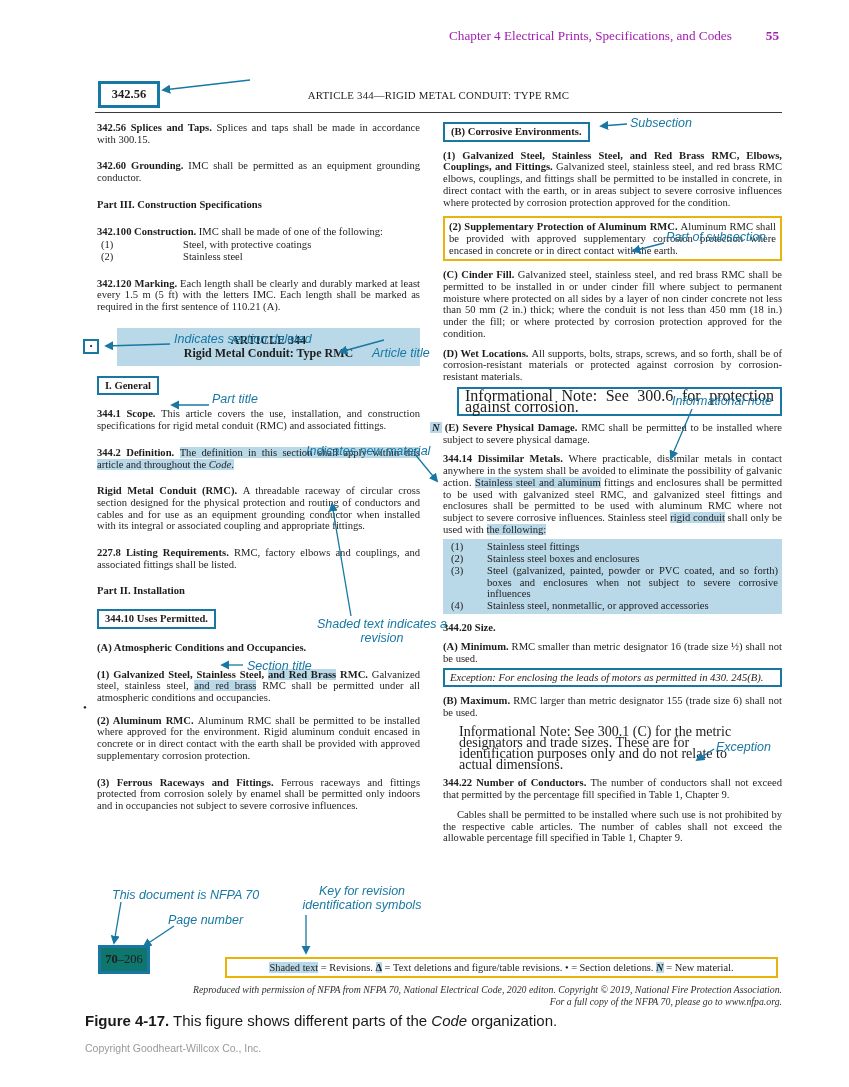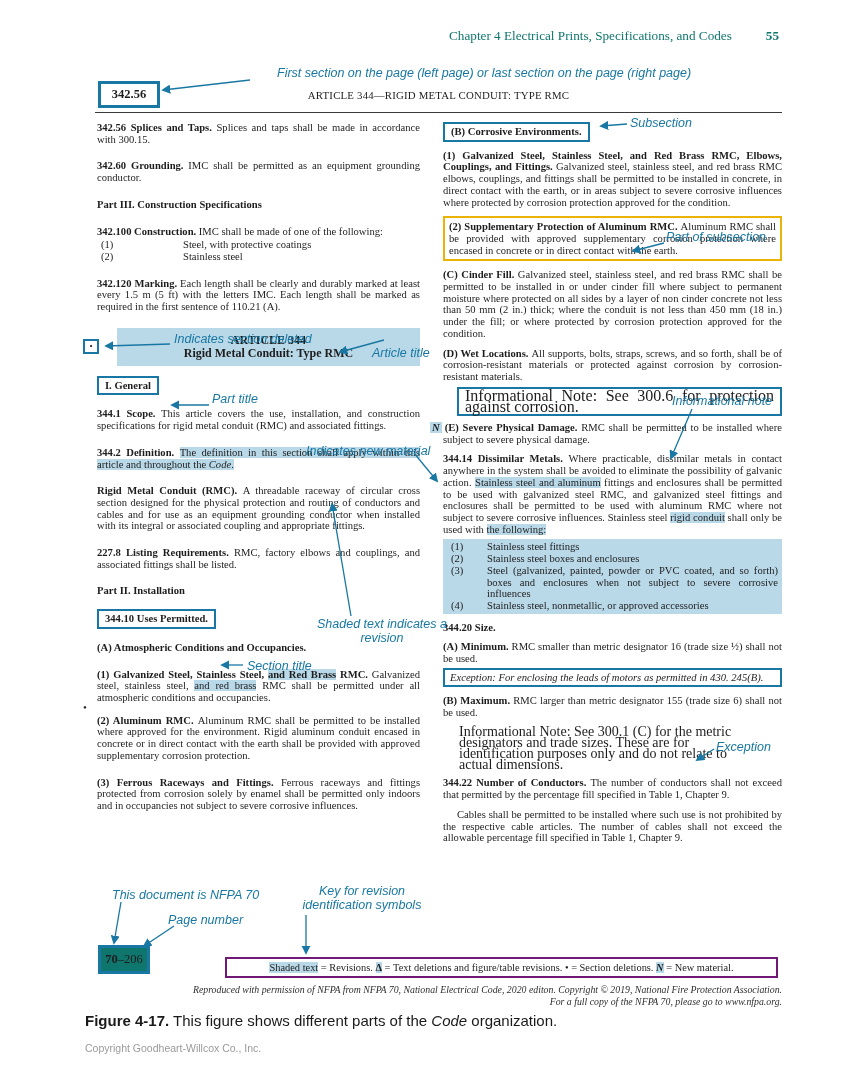--- a/index.html
+++ b/index.html
@@ -1,20 +1,20 @@
 <!DOCTYPE html>
 <html><head>
 <meta charset="utf-8">
 <style>
   html,body{margin:0;padding:0;background:#fff;}
   .page{position:relative;width:849px;height:1087px;background:#fff;overflow:hidden;
         font-family:"Liberation Serif",serif;color:#1d1d1d;}
   
   #pagehead{position:absolute;left:0;top:28px;width:779px;text-align:right;
-            font-size:13.2px;color:#0f766e;}
+            font-size:13.2px;color:#a21caf;}
   #pagehead .num{font-weight:700;margin-left:34px;}
   
   #box34256{position:absolute;left:98px;top:81px;width:56px;height:21px;
             border:3px solid #1878a3;display:flex;align-items:center;justify-content:center;
             font-weight:700;font-size:12.5px;background:#fff;}
   #runhead{position:absolute;left:95px;top:89px;width:687px;text-align:center;
            font-size:10.8px;letter-spacing:.2px;}
   #toprule{position:absolute;left:95px;top:112px;width:687px;border-top:1.2px solid #3a3a3a;}
   #markerbox{position:absolute;left:83px;top:339px;width:12px;height:11px;
              border:2.5px solid #1878a3;display:flex;align-items:center;justify-content:center;
@@ -55,21 +55,21 @@
   .leftalign{text-align:left;}
   
   .ann{position:absolute;font:italic 12.5px "Liberation Sans",sans-serif;color:#1878a3;
        white-space:nowrap;z-index:5;}
   .ann.wrap{white-space:normal;text-align:center;line-height:13.5px;}
   
   #arrows{position:absolute;left:0;top:0;width:849px;height:1087px;z-index:6;pointer-events:none;}
   
   #pageid{position:absolute;left:98px;top:945px;width:46px;height:23px;border:3px solid #1878a3;
           display:flex;align-items:center;justify-content:center;font-size:12.5px;background:#0f766e;}
-  #keybox{position:absolute;left:225px;top:957px;width:549px;height:17px;border:2px solid #701a75;
+  #keybox{position:absolute;left:225px;top:957px;width:549px;height:17px;border:2px solid #eab308;
           font-size:10.4px;line-height:17px;text-align:center;white-space:nowrap;background:#fff;}
   #credits{position:absolute;right:67px;top:984px;text-align:right;
            font-style:italic;font-size:9.8px;line-height:11.5px;color:#2e2e2e;}
   #caption{position:absolute;left:85px;top:1012px;font-family:"Liberation Sans",sans-serif;
            font-size:15px;color:#1a1a1a;}
   #caption .b{font-weight:700;}
   #copyright{position:absolute;left:85px;top:1042px;font-family:"Liberation Sans",sans-serif;
              font-size:10.5px;color:#9a9a9a;}
 </style>
 </head>
@@ -161,21 +161,20 @@
     </div>
     <div class="blk"><span class="b">344.20 Size.</span></div>
     <div class="blk mb3"><span class="b">(A) Minimum. </span><span>RMC smaller than metric designator 16 (trade size ½) shall not be used.</span></div>
     <div class="blk exception"><span>Exception: For enclosing the leads of motors as permitted in 430. 245(B).</span></div>
     <div class="blk"><span class="b">(B) Maximum. </span><span>RMC larger than metric designator 155 (trade size 6) shall not be used.</span></div>
     <div class="blk mb7 note-indent"><span>Informational Note: See 300.1 (C) for the metric designators and trade sizes. These are for identification purposes only and do not relate to actual dimensions.</span></div>
     <div class="blk"><span class="b">344.22 Number of Conductors. </span><span>The number of conductors shall not exceed that permitted by the percentage fill specified in Table 1, Chapter 9.</span></div>
     <div class="blk indent-first"><span>Cables shall be permitted to be installed where such use is not prohibited by the respective cable articles. The number of cables shall not exceed the allowable percentage fill specified in Table 1, Chapter 9.</span></div>
   </div>
 
-  <div class="ann" style="left:277px;top:66px;">First section on the page (left page) or last section on the page (right page)</div>
   <div class="ann" style="left:630px;top:116px;">Subsection</div>
   <div class="ann" style="left:666px;top:230px;">Part of subsection</div>
   <div class="ann" style="left:174px;top:332px;">Indicates section deleted</div>
   <div class="ann" style="left:372px;top:346px;">Article title</div>
   <div class="ann" style="left:212px;top:392px;">Part title</div>
   <div class="ann" style="left:672px;top:394px;">Informational note</div>
   <div class="ann" style="left:306px;top:444px;">Indicates new material</div>
   <div class="ann wrap" style="left:316px;top:618px;width:132px;">Shaded text indicates a revision</div>
   <div class="ann" style="left:247px;top:659px;">Section title</div>
   <div class="ann" style="left:112px;top:888px;">This document is NFPA 70</div>

